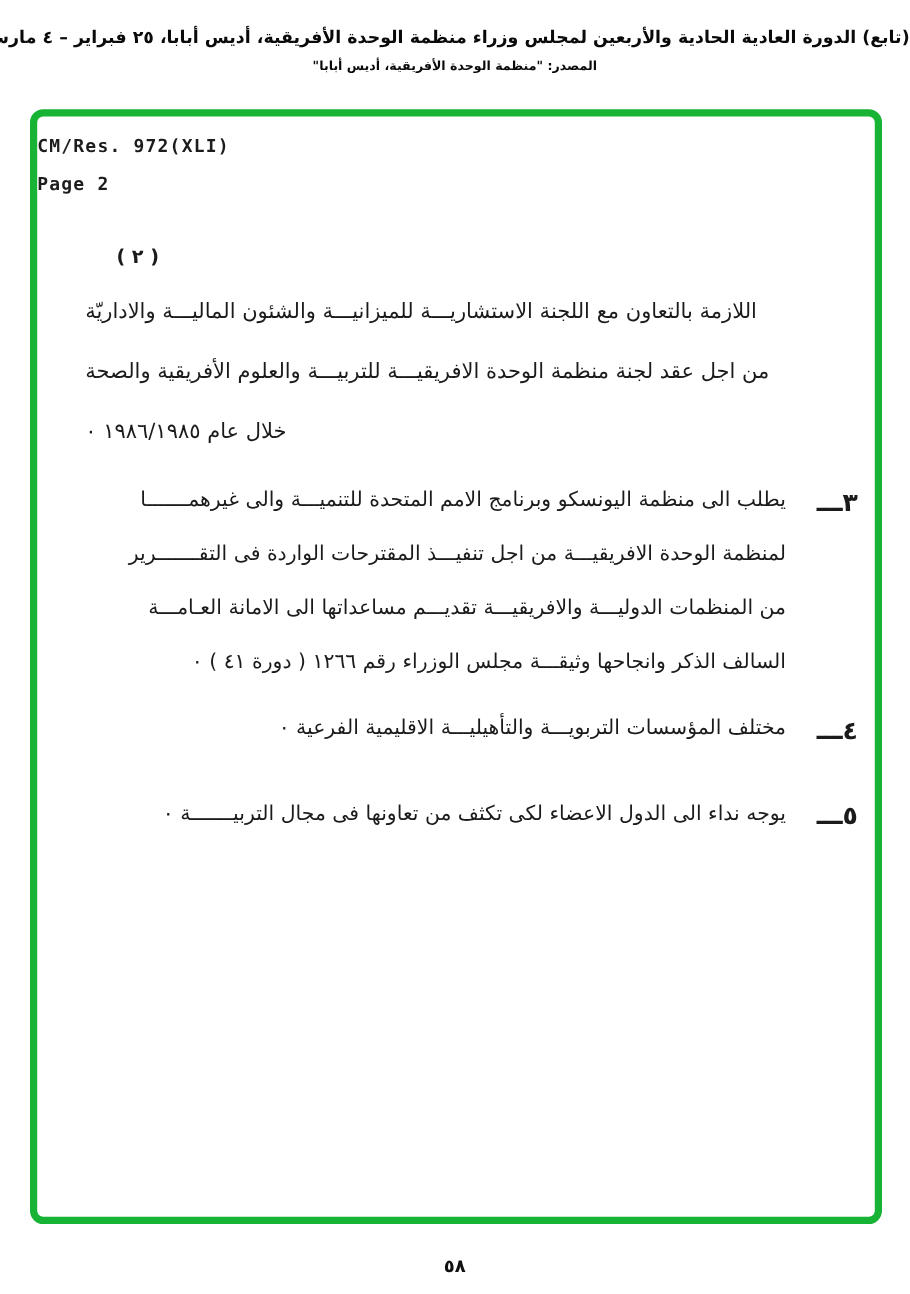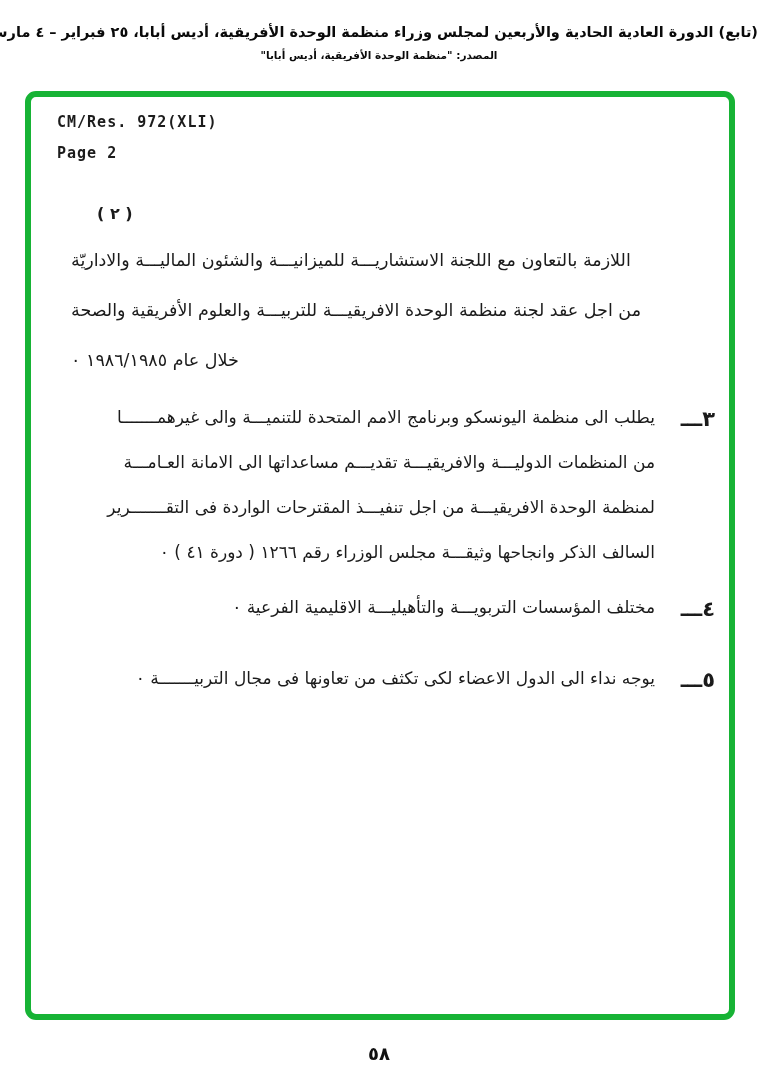--- a/index.html
+++ b/index.html
@@ -55,21 +55,20 @@
   }
 
   
   .doc-ref, .doc-page-label {
     direction: ltr;
     font-family: "DejaVu Sans Mono", "Liberation Mono", monospace;
     font-size: 15px;
     font-weight: bold;
     color: #1c1c1c;
     letter-spacing: 1px;
-    margin-left: 26px;
   }
   .doc-page-label { margin-top: 13px; }
 
   
   .arabic { direction: rtl; color: #1b1b1b; }
   .section-number {
     margin-top: 42px;
     margin-left: 66px;
     direction: ltr;
     text-align: left;
@@ -114,21 +113,21 @@
     text-align: right;
   }
 
   
   .page-number {
     position: absolute;
     bottom: 14px;
     left: 0;
     width: 758px;
     text-align: center;
-    font-size: 18px;
+    font-size: 15px;
     font-weight: bold;
     color: #111;
     direction: rtl;
   }
 </style>
 </head>
 <body>
 
 <header class="top-header">
   <div class="hdr-line1">(تابع)  الدورة العادية الحادية والأربعين لمجلس وزراء منظمة الوحدة الأفريقية، أديس أبابا، ٢٥ فبراير – ٤ مارس ١٩٨٥</div>
@@ -145,22 +144,22 @@
 
     <div class="intro-block arabic">
       <p>اللازمة  بالتعاون  مع اللجنة الاستشاريـــة للميزانيـــة والشئون الماليـــة والاداريّة</p>
       <p>من اجل  عقد  لجنة  منظمة الوحدة الافريقيـــة للتربيـــة والعلوم الأفريقية والصحة</p>
       <p class="indent">خلال عام ١٩٨٦/١٩٨٥ ٠</p>
     </div>
 
     <div class="res-item arabic">
       <span class="item-number">٣ـــ</span>
       <p>يطلب   الى منظمة اليونسكو  وبرنامج  الامم المتحدة للتنميـــة  والى غيرهمـــــــا</p>
+      <p>لمنظمة الوحدة الافريقيـــة من اجل تنفيـــذ المقترحات الواردة فى التقـــــــرير</p>
       <p>من المنظمات   الدوليـــة والافريقيـــة تقديـــم  مساعداتها  الى الامانة العـامـــة</p>
-      <p>لمنظمة الوحدة الافريقيـــة من اجل تنفيـــذ المقترحات الواردة فى التقـــــــرير</p>
       <p>السالف الذكر وانجاحها وثيقـــة مجلس  الوزراء رقم ١٢٦٦ ( دورة ٤١ ) ٠</p>
     </div>
 
     <div class="res-item arabic">
       <span class="item-number">٤ـــ</span>
       <p>مختلف المؤسسات   التربويـــة والتأهيليـــة الاقليمية الفرعية ٠</p>
     </div>
 
     <div class="res-item arabic gap-lg">
       <span class="item-number">٥ـــ</span>

